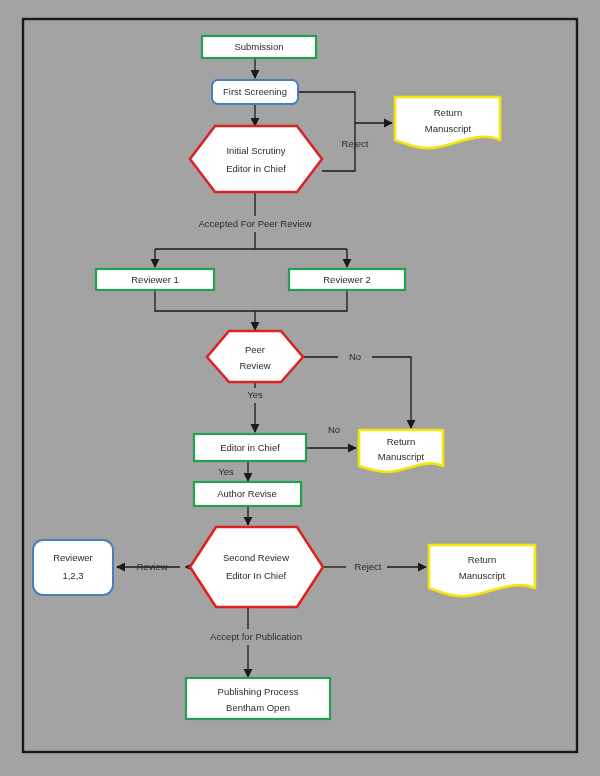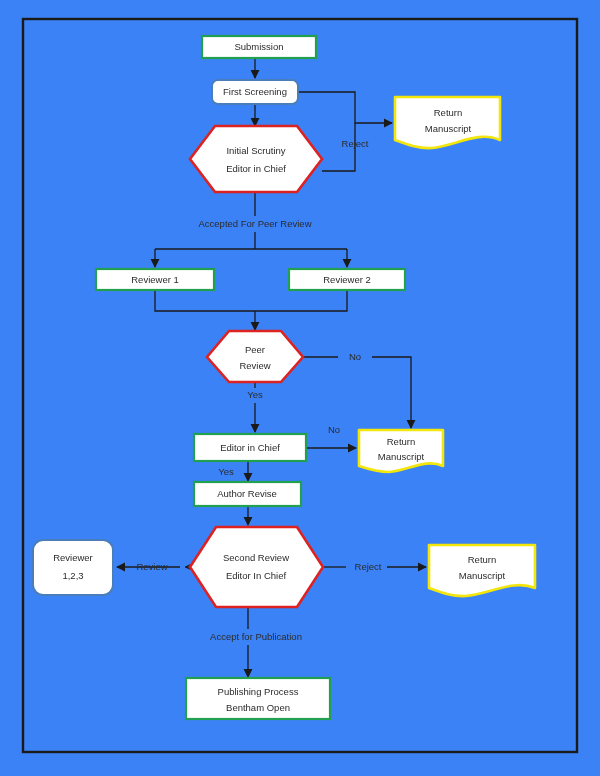--- a/index.html
+++ b/index.html
@@ -10,21 +10,21 @@
   body {
     width: 600px;
     height: 776px;
     font-family: "Liberation Sans", sans-serif;
     overflow: hidden;
   }
   #stage {
     position: relative;
     width: 600px;
     height: 776px;
-    background: #3b82f6;
+    background: #a3a3a3;
   }
   svg#flow {
     display: block;
     width: 600px;
     height: 776px;
   }
   .nodelabel {
     font-family: "Liberation Sans", sans-serif;
     font-size: 9.5px;
     fill: #2b2b2b;

